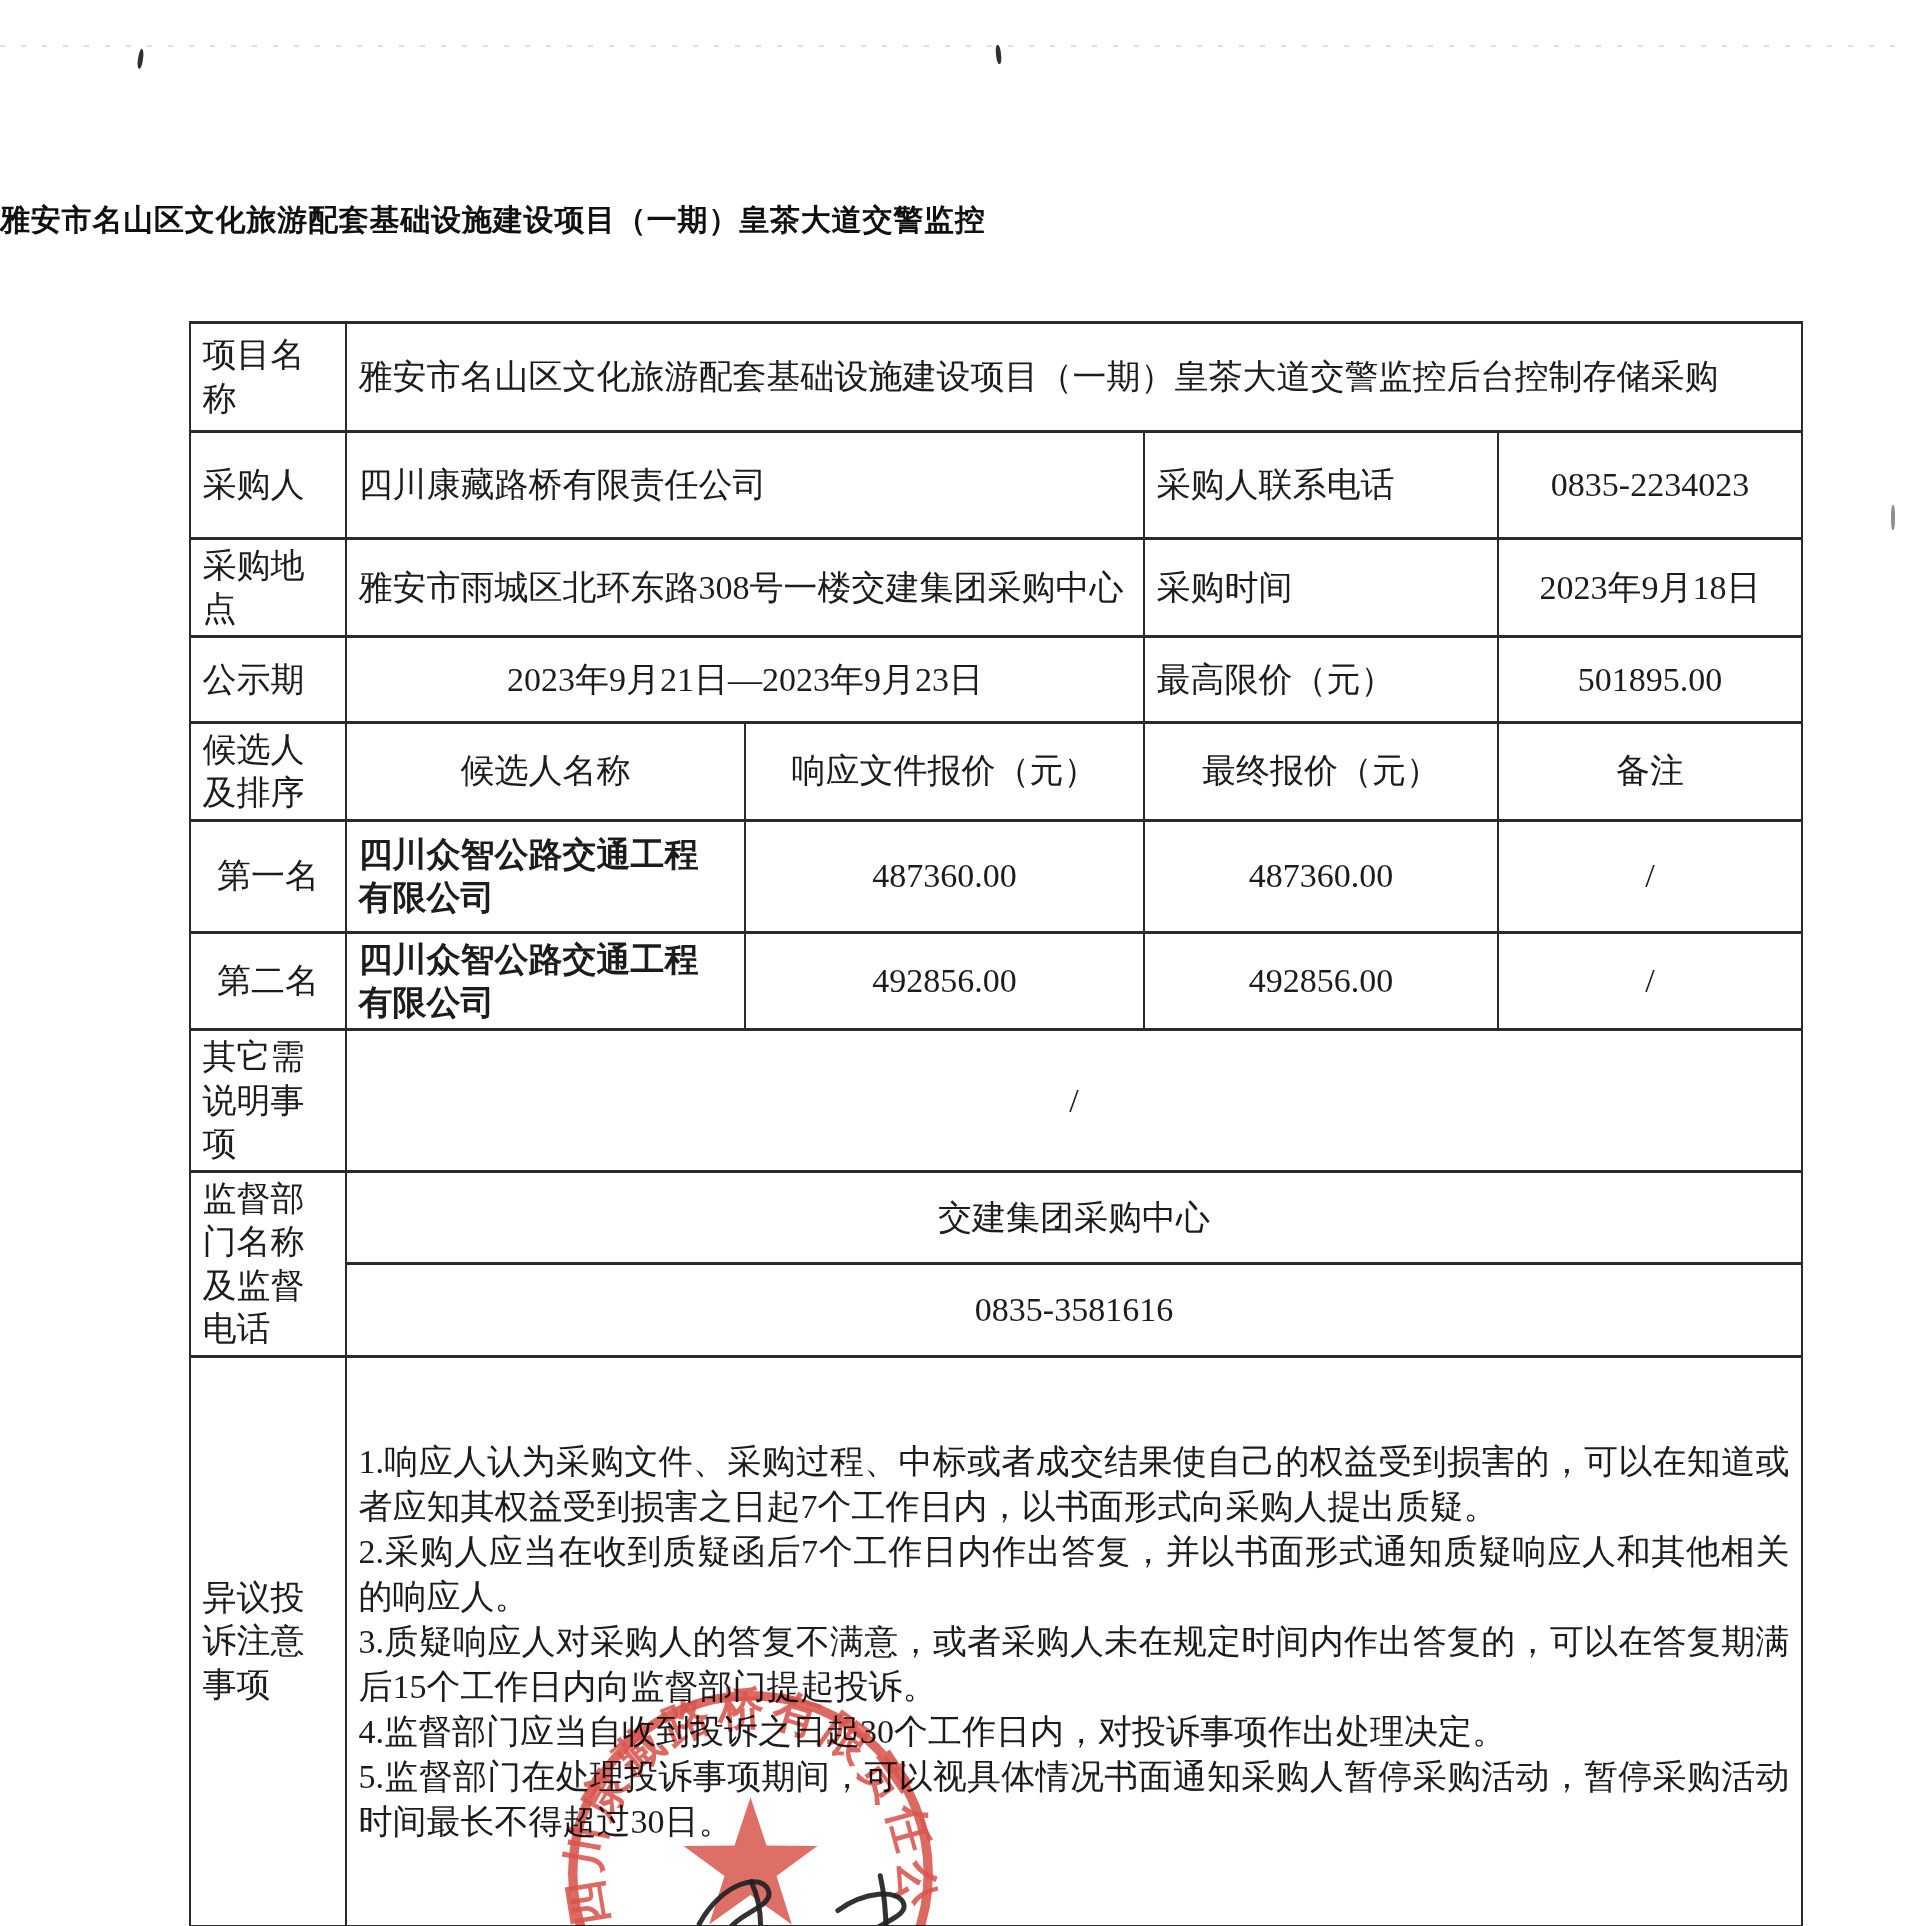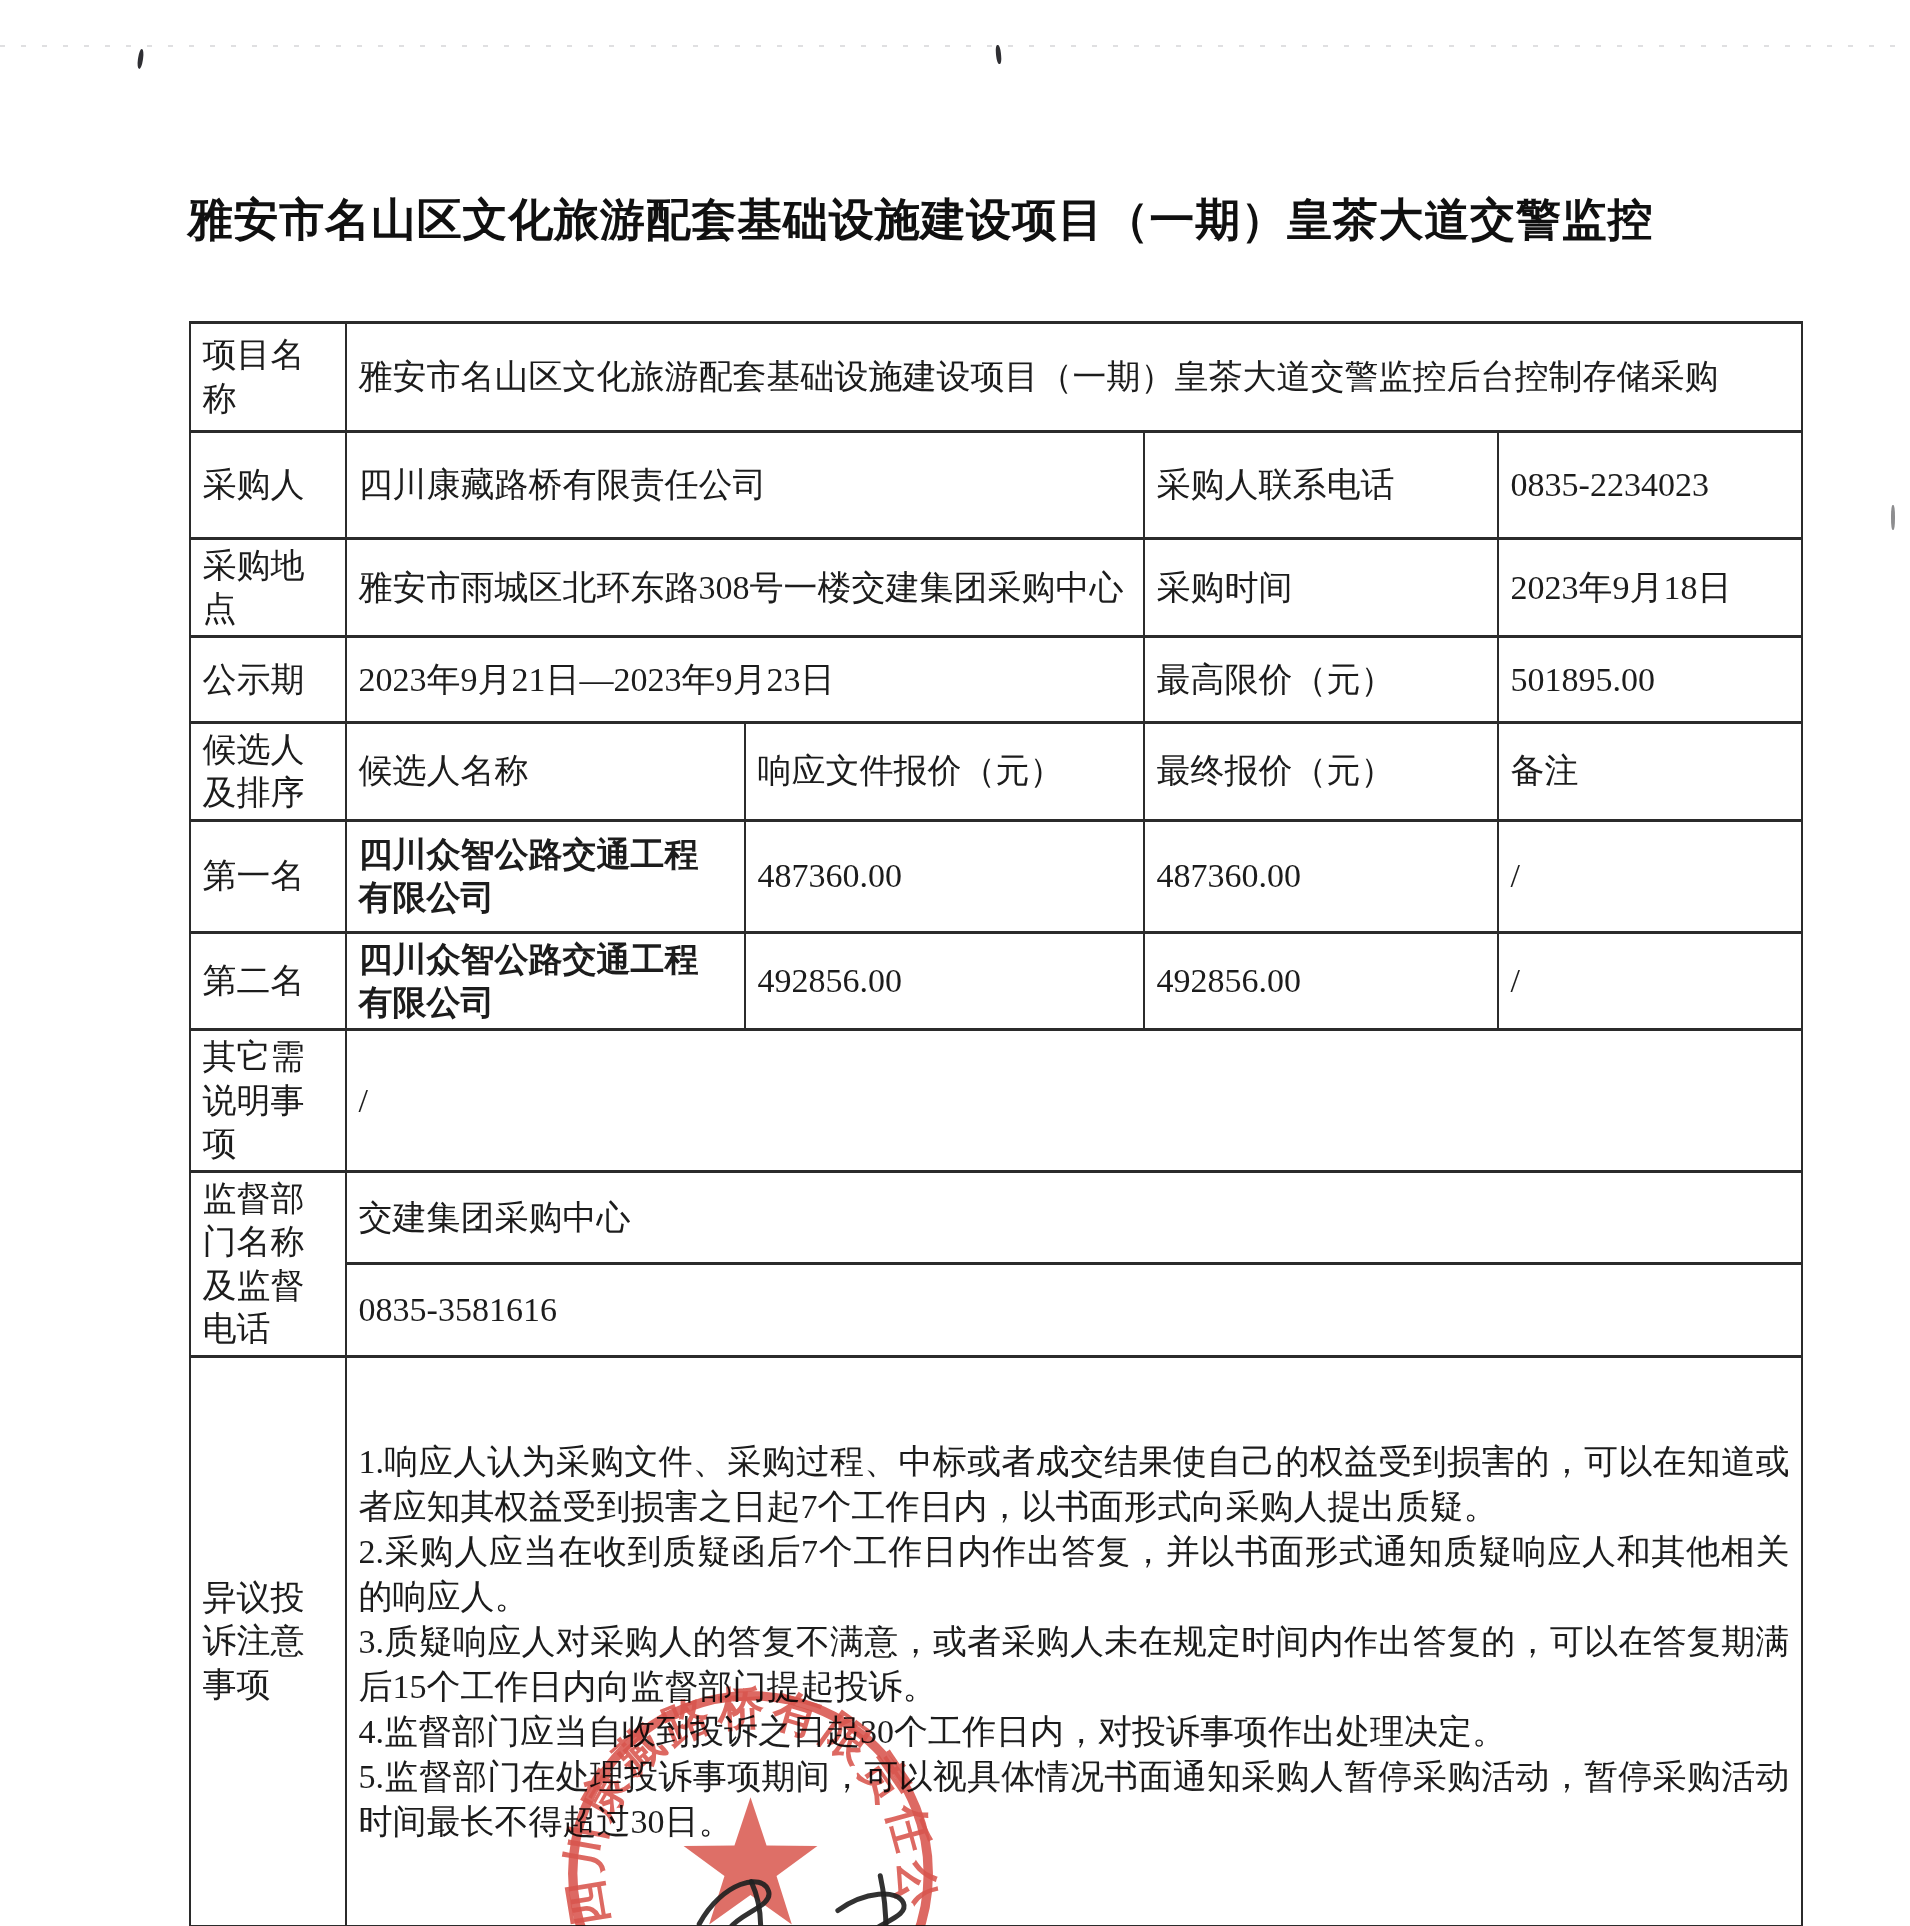--- a/index.html
+++ b/index.html
@@ -18,24 +18,23 @@
     filter:blur(0.4px);
   }
   .speck{position:absolute;background:#2f2f33;border-radius:45%;}
   .speck.s1{left:138px;top:49px;width:5.4px;height:20px;transform:rotate(8deg);}
   .speck.s2{left:996px;top:45px;width:4.6px;height:18.5px;transform:rotate(-6deg);}
   .speck.s3{left:1891px;top:505px;width:3.5px;height:25px;opacity:.55;}
 
   
   .title-block{
     position:absolute;left:0;top:190px;width:1841px;
-    text-align:center;
     font-family:"Liberation Sans","DejaVu Sans",sans-serif;
     font-weight:700;
-    font-size:45px;line-height:60px;
+    font-size:30px;line-height:60px;
     color:#101010;
     letter-spacing:0.8px;
   }
 
   
   table.result{
     position:absolute;left:189px;top:321px;
     width:1613px;
     border-collapse:collapse;
     table-layout:fixed;
@@ -45,21 +44,21 @@
     border-width:3.9px 2.3px;
     vertical-align:middle;
     font-size:34px;
     line-height:1.28;
     color:#1c1c1c;
     padding:3.9px 11.6px;
     box-sizing:border-box;
     word-break:break-all;
   }
   td.lab{text-align:left;padding:3.9px 3.1px;}
-  td.ctr{padding:3.9px 4.6px;}
+  td.ctr{text-align:center;padding:3.9px 4.6px;}
   td.left{text-align:left;}
   td.proj{font-size:35px;line-height:47px;padding:3.9px 17.3px;margin-left:25px;}
   td.loc{font-size:35px;padding:3.9px 15.4px;}
   td.name{padding:3.9px 17.3px;font-weight:bold;}
   td.obj{padding:7.7px 21px;}
   td.obj .oi{
     text-align:justify;
     font-size:34px;line-height:45px;
   }
 

